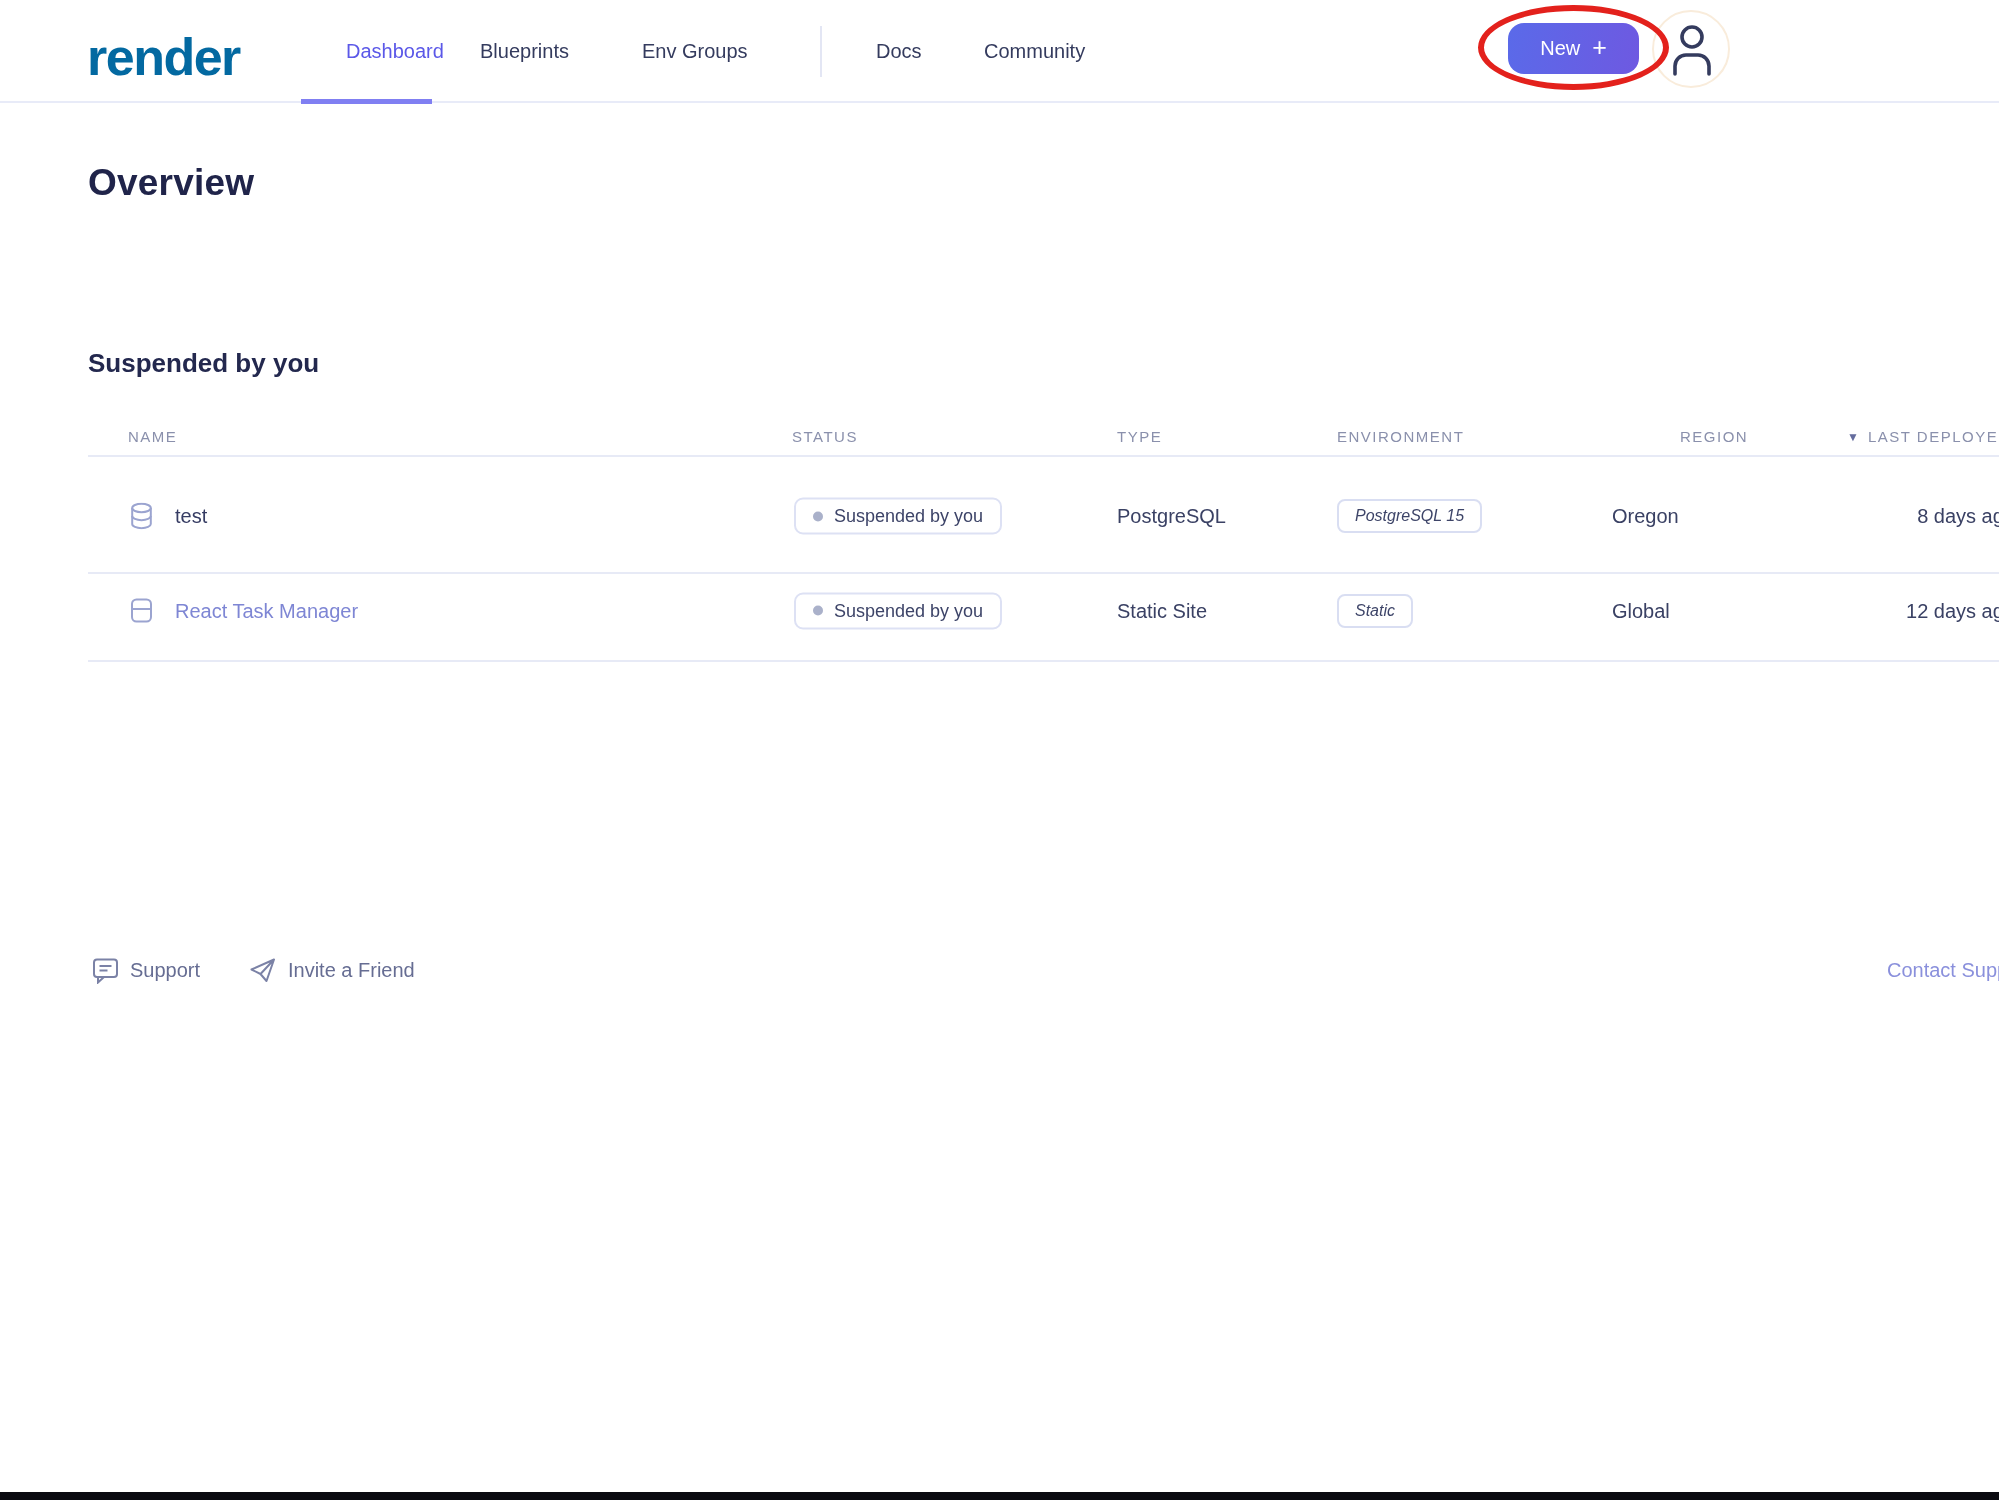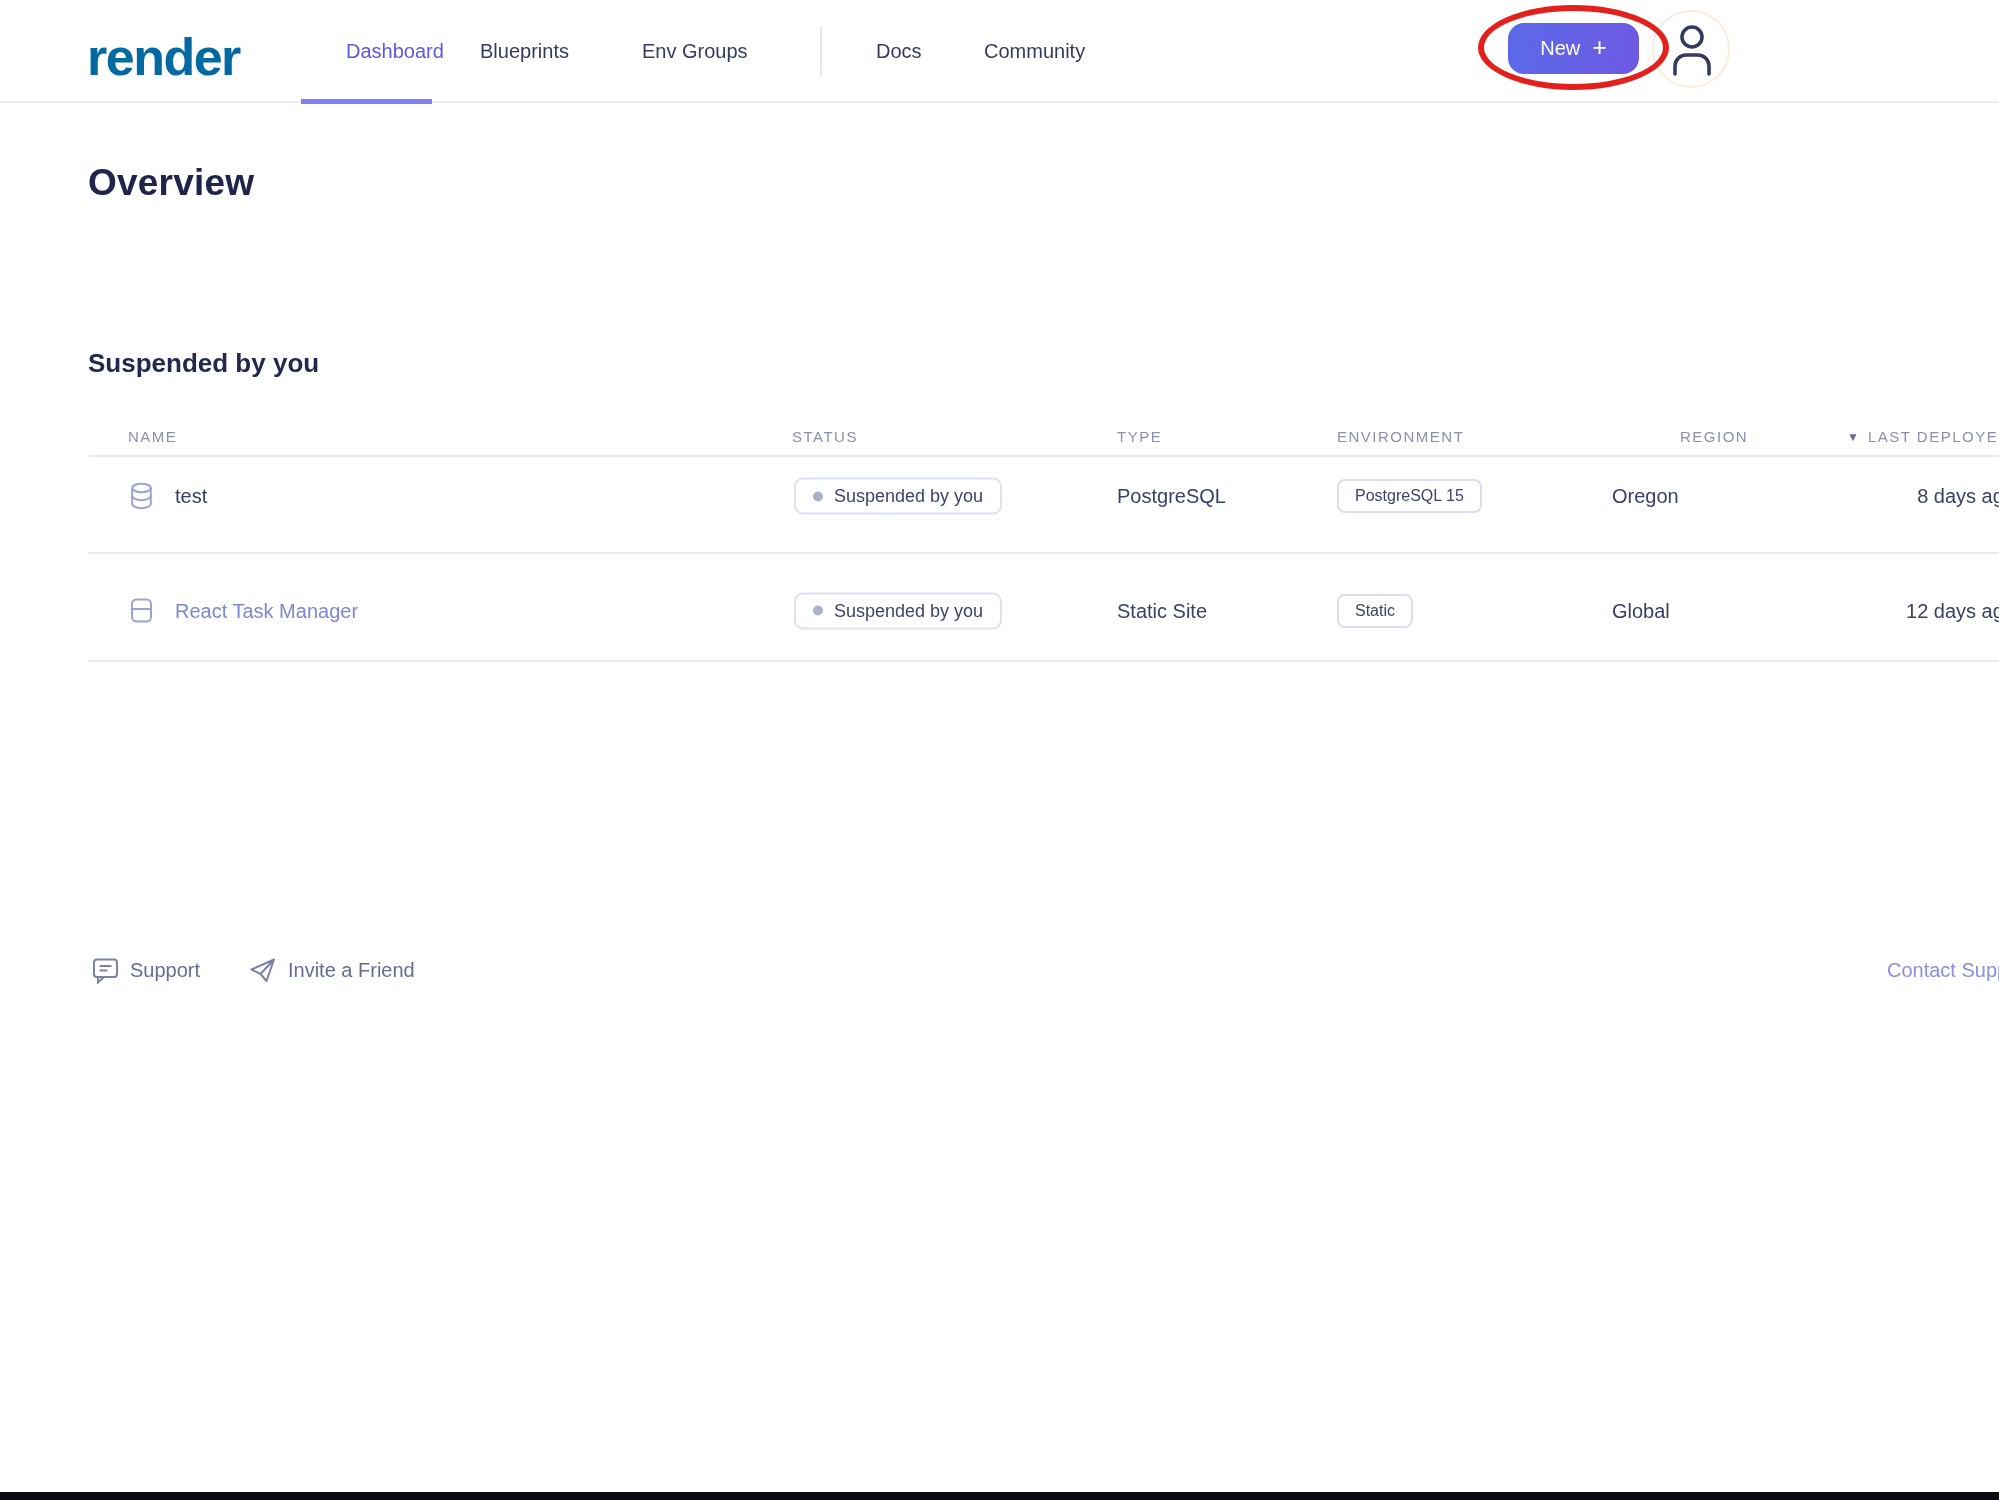--- a/index.html
+++ b/index.html
@@ -75,21 +75,21 @@
   .col-name    { left: 40px; }
   .col-status  { left: 704px; }
   .col-type    { left: 1029px; }
   .col-env     { left: 1249px; }
   .col-region  { left: 1592px; }
   .col-deploy  { left: 1759px; display: flex; align-items: center; gap: 9px; cursor: pointer; }
   .sort-caret  { font-size: 12px; color: #646c9e; letter-spacing: 0; }
   .header-sep  { position: absolute; left: 0; top: 27px; width: 1911px; height: 2px; background: #e7eaf6; }
 
   .row { position: absolute; left: 0; width: 1911px; cursor: pointer; border-bottom: 2px solid #e7eaf6; }
-  .row-1 { top: 12px; height: 114px; }
+  .row-1 { top: 32px; height: 114px; }
   .row-2 { top: 133px; height: 101px; }
   .cell { position: absolute; top: 50%; transform: translateY(-50%); white-space: nowrap; }
   .c-icon   { left: 42px; height: 27px; }
   .c-name   { left: 87px; font-size: 20px; color: #363c63; }
   .row-2 .c-name { color: #7e86d4; font-weight: 500; }
   .c-status { left: 706px; }
   .c-type   { left: 1029px; font-size: 20px; color: #3a4164; }
   .c-env    { left: 1249px; }
   .c-region { left: 1524px; font-size: 20px; color: #3a4164; }
   .c-deploy { left: 1762px; width: 165px; text-align: right; font-size: 20px; color: #3a4164; }
@@ -98,21 +98,21 @@
     display: inline-flex; align-items: center; gap: 11px;
     height: 37px; padding: 0 17px;
     border: 2px solid #dde1f4; border-radius: 9px; background: #ffffff;
     font-size: 18px; color: #3d4468;
   }
   .status-dot { width: 10px; height: 10px; border-radius: 50%; background: #aab1ca; }
   .env-badge {
     display: inline-flex; align-items: center;
     height: 34px; padding: 0 16px;
     border: 2px solid #d9def2; border-radius: 8px; background: #ffffff;
-    font-size: 16px; color: #3d4468;
+    font-size: 16px; color: #3d4468; font-style: italic;
   }
 
   
   .footer-link {
     position: absolute; top: 950px; height: 40px;
     display: flex; align-items: center; gap: 11px;
     font-size: 20px; color: #666d93; cursor: pointer; white-space: nowrap;
   }
   #footer-feedback { left: 92px; }
   #footer-invite   { left: 248px; }

